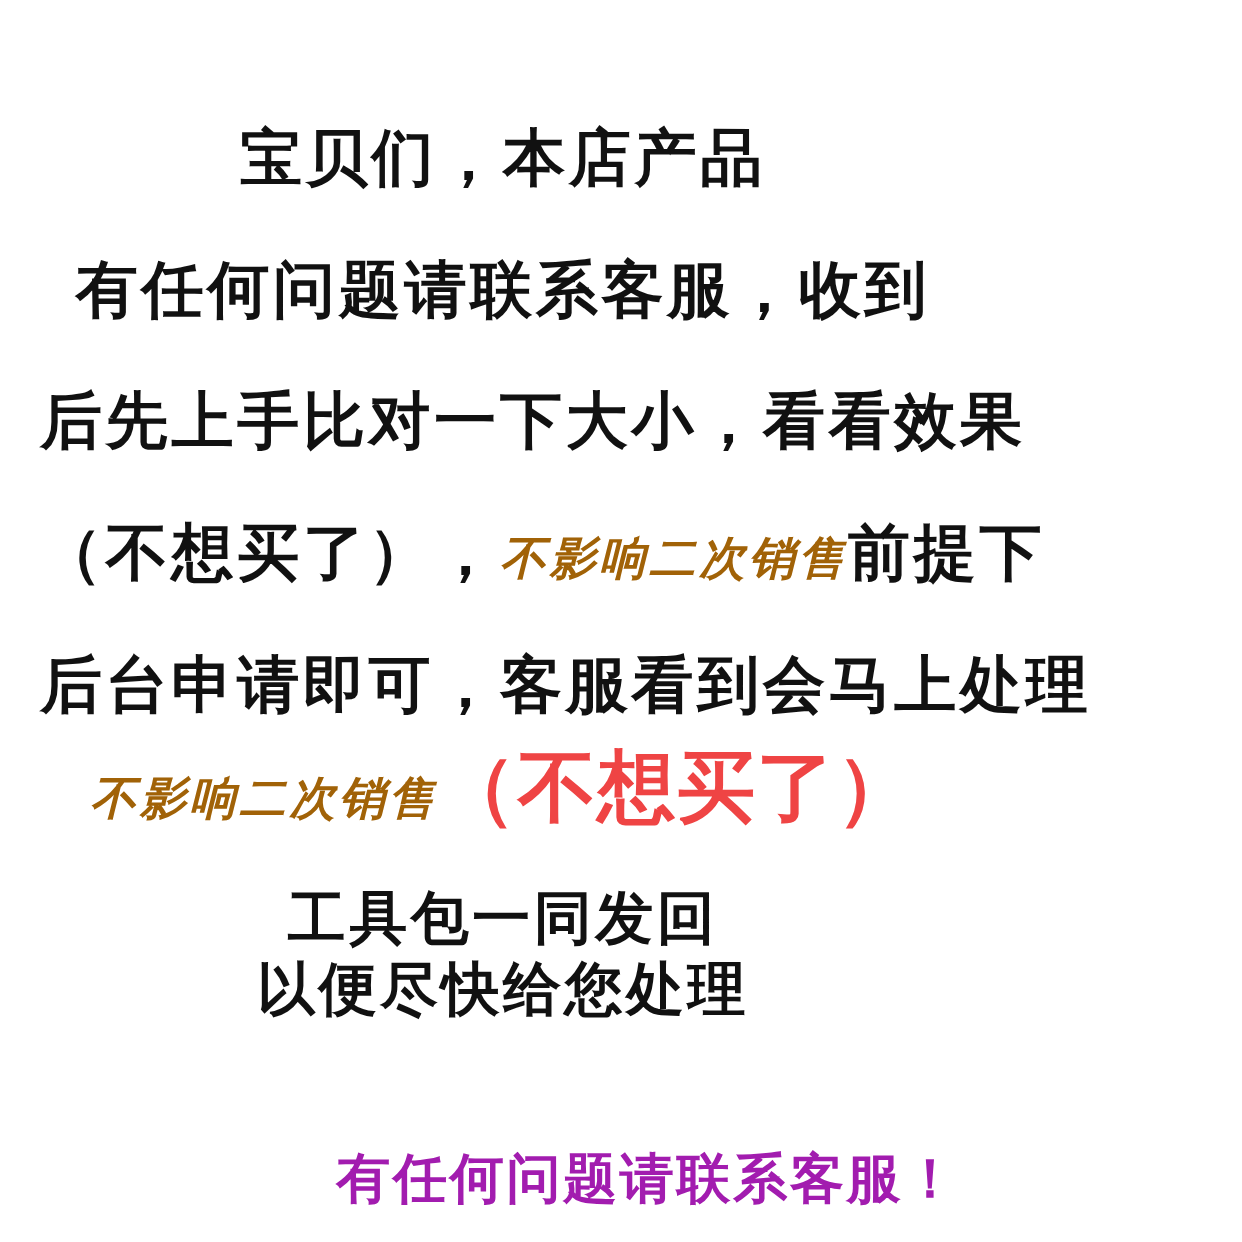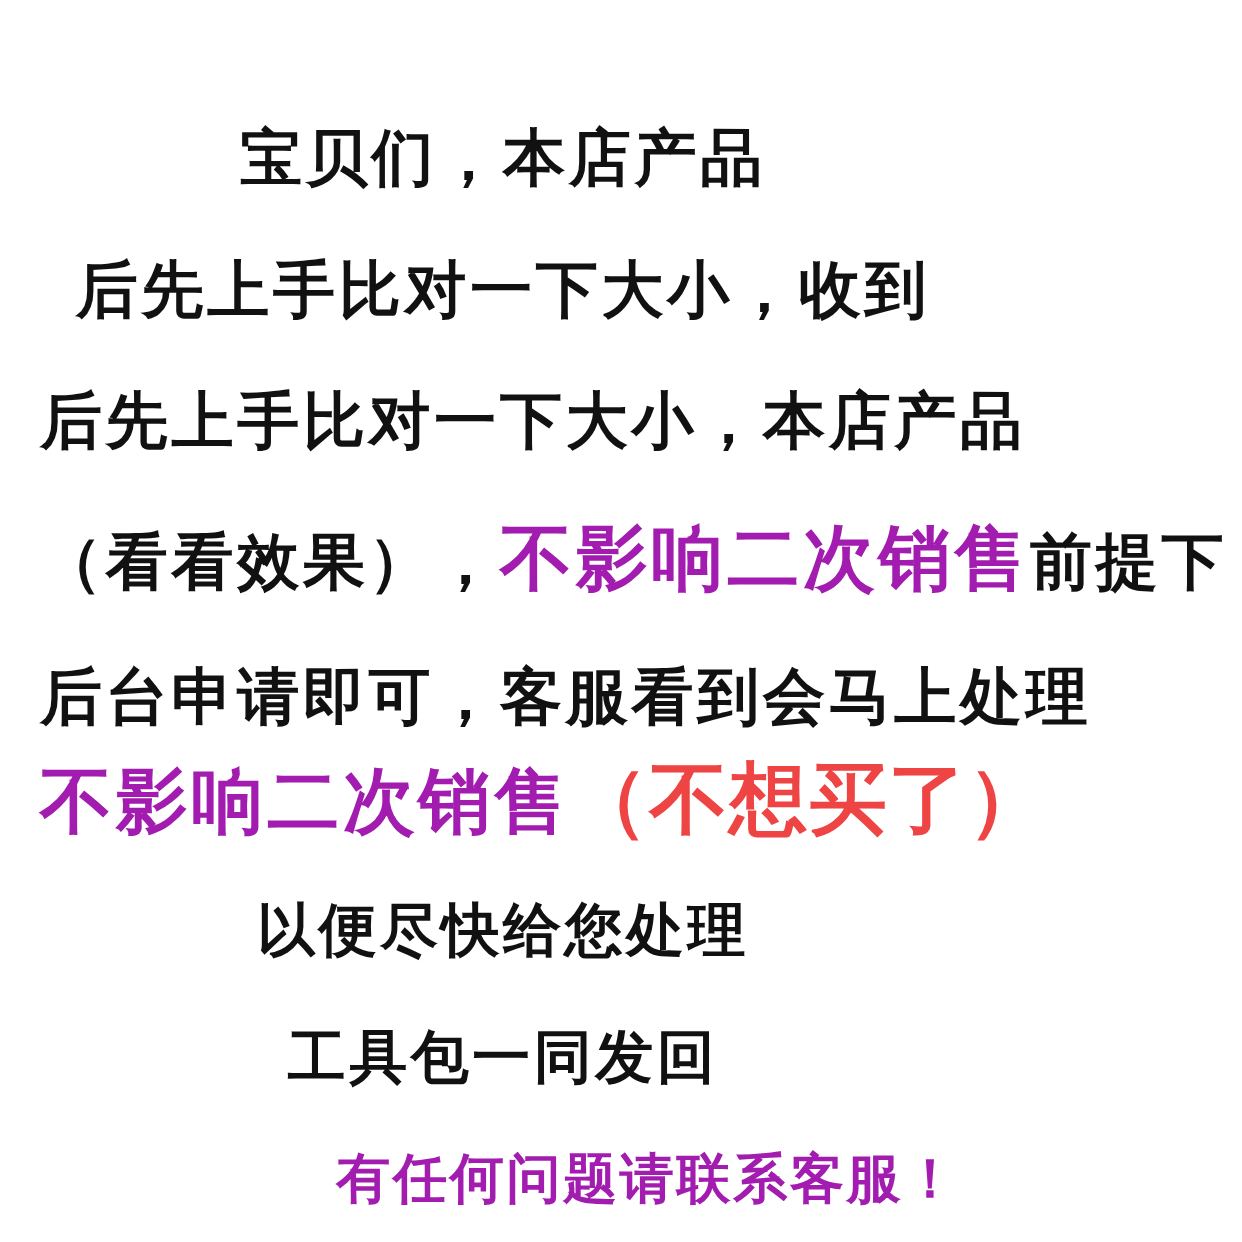--- a/index.html
+++ b/index.html
@@ -39,50 +39,51 @@
   .l5 { font-size: 62px; margin-bottom: 18px; }
   .l6 { font-size: 62px; margin-bottom: 48px; }
   .l7 { font-size: 58px; margin-bottom: 56px; }
   .l8 { font-size: 58px; margin-bottom: 0; }
   .red-big {
     color: #ef4444;
     font-size: 78px;
     letter-spacing: 0.02em;
   }
   .red-mid {
-    color: #a21caf;
-    font-size: 72px;
+    color: #a16207;
+    font-size: 46px;
+    font-style: italic;
   }
   .footer {
     position: absolute;
     right: 46px;
     bottom: 26px;
     font-size: 54px;
     font-weight: 700;
     letter-spacing: 0.05em;
     white-space: nowrap;
     color: #a21caf;
   }
 </style>
 </head>
 <body>
 
 <div class="notice">
 
   <div class="line l1">宝贝们，本店产品</div>
 
-  <div class="line l2">后先上手比对一下大小，收到</div>
+  <div class="line l2">有任何问题请联系客服，收到</div>
 
-  <div class="line l3">后先上手比对一下大小，本店产品</div>
+  <div class="line l3">后先上手比对一下大小，看看效果</div>
 
-  <div class="line l4"><span>（看看效果），</span><span class="red-mid">不影响二次销售</span><span>前提下</span></div>
+  <div class="line l4"><span>（不想买了），</span><span class="red-mid">不影响二次销售</span><span>前提下</span></div>
 
   <div class="line l5">后台申请即可，客服看到会马上处理</div>
 
   <div class="line l6"><span class="red-mid">不影响二次销售</span><span class="red-big">（不想买了）</span></div>
 
+  <div class="line l8">工具包一同发回</div>
+
   <div class="line l7">以便尽快给您处理</div>
-
-  <div class="line l8">工具包一同发回</div>
 
   <div class="footer">有任何问题请联系客服！</div>
 
 </div>
 
 </body></html>

